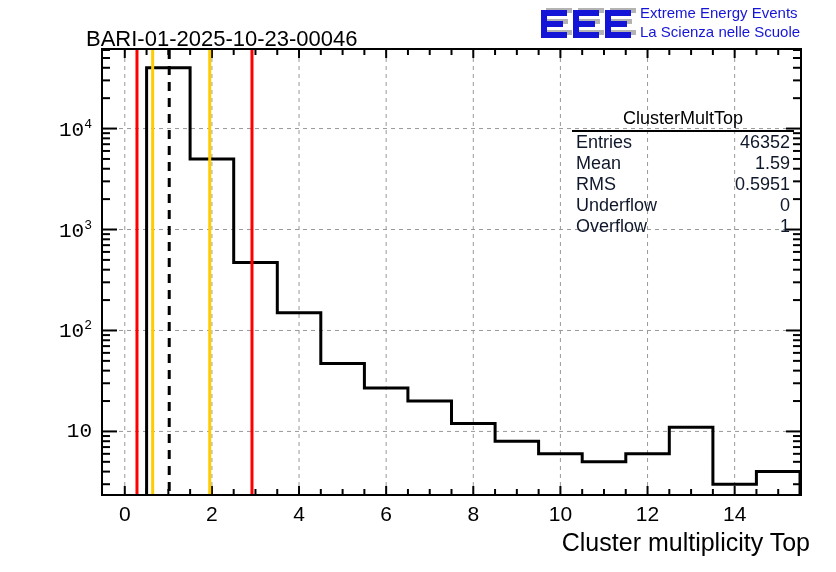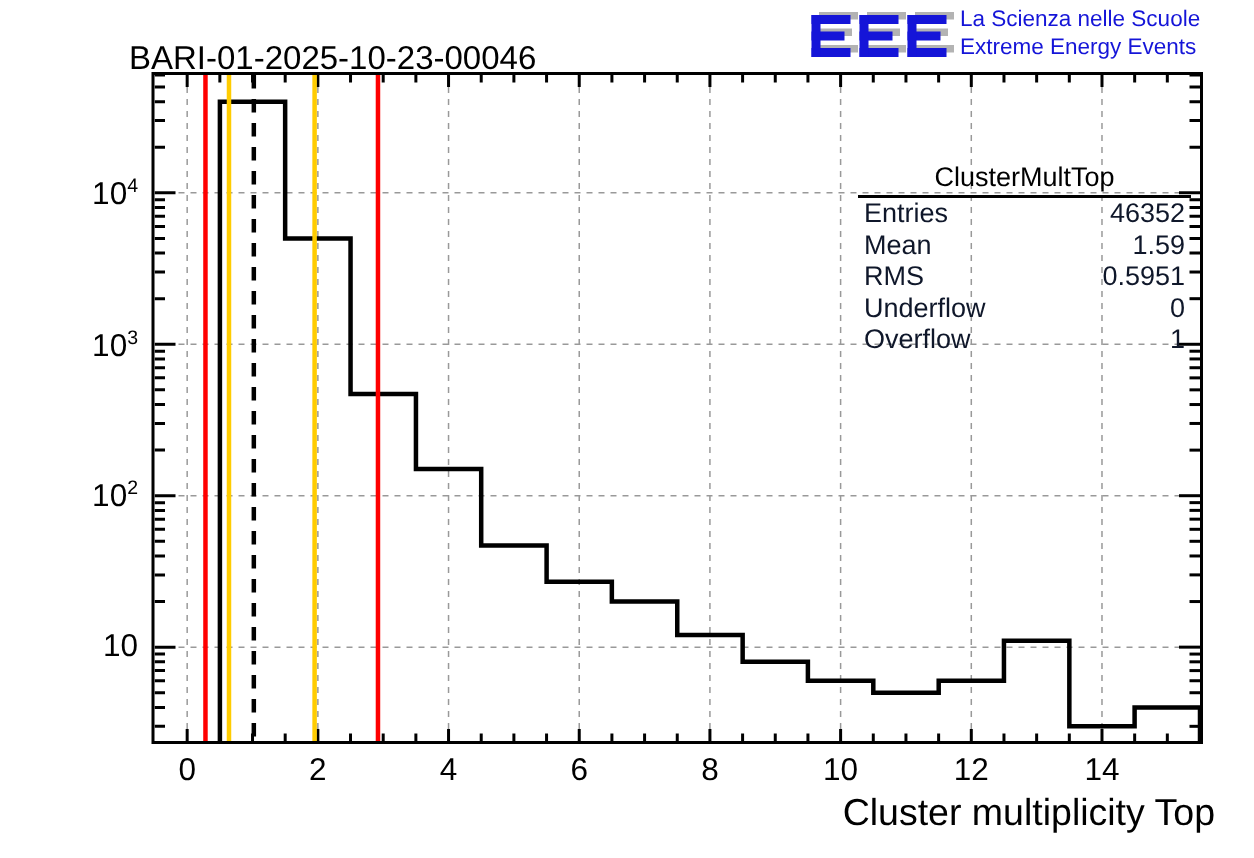--- a/index.html
+++ b/index.html
@@ -31,21 +31,21 @@
   }
   .plotsvg{position:absolute;left:0;top:0;}
 
   
   .xlab{
     position:absolute;font-size:21px;color:#000;text-align:center;
     transform:translateX(-50%);white-space:nowrap;
   }
   .ylab{
     position:absolute;font-size:21px;color:#000;text-align:right;
-    white-space:nowrap;transform:translateY(-50%);
+    white-space:nowrap;transform:translateY(-50%);font-family:Liberation Mono, monospace;
   }
   .ylab sup{font-size:13px;vertical-align:super;}
 
   .xtitle{
     position:absolute;right:26px;top:528px;
     font-size:25px;color:#000;white-space:nowrap;
   }
 
   
   .stats{
@@ -91,22 +91,22 @@
         <rect x="33" y="17" width="22" height="6"></rect>
         <rect x="33" y="28" width="26" height="6"></rect>
         <rect x="33" y="6" width="6" height="28"></rect>
         <rect x="65" y="6" width="26" height="6"></rect>
         <rect x="65" y="17" width="22" height="6"></rect>
         <rect x="65" y="28" width="26" height="6"></rect>
         <rect x="65" y="6" width="6" height="28"></rect>
       </g>
     </svg>
     <div class="logo-text">
+      <div>Extreme Energy Events</div>
       <div>La Scienza nelle Scuole</div>
-      <div>Extreme Energy Events</div>
     </div>
   </div>
 
   <div class="frame">
     <svg class="plotsvg" id="plot" width="697" height="444" viewBox="0 0 697 444">
         <line x1="21.78125" y1="0" x2="21.78125" y2="444" stroke="#999" stroke-width="1" stroke-dasharray="4,4"></line>
         <line x1="108.90625" y1="0" x2="108.90625" y2="444" stroke="#999" stroke-width="1" stroke-dasharray="4,4"></line>
         <line x1="196.03125" y1="0" x2="196.03125" y2="444" stroke="#999" stroke-width="1" stroke-dasharray="4,4"></line>
         <line x1="283.15625" y1="0" x2="283.15625" y2="444" stroke="#999" stroke-width="1" stroke-dasharray="4,4"></line>
         <line x1="370.28125" y1="0" x2="370.28125" y2="444" stroke="#999" stroke-width="1" stroke-dasharray="4,4"></line>

